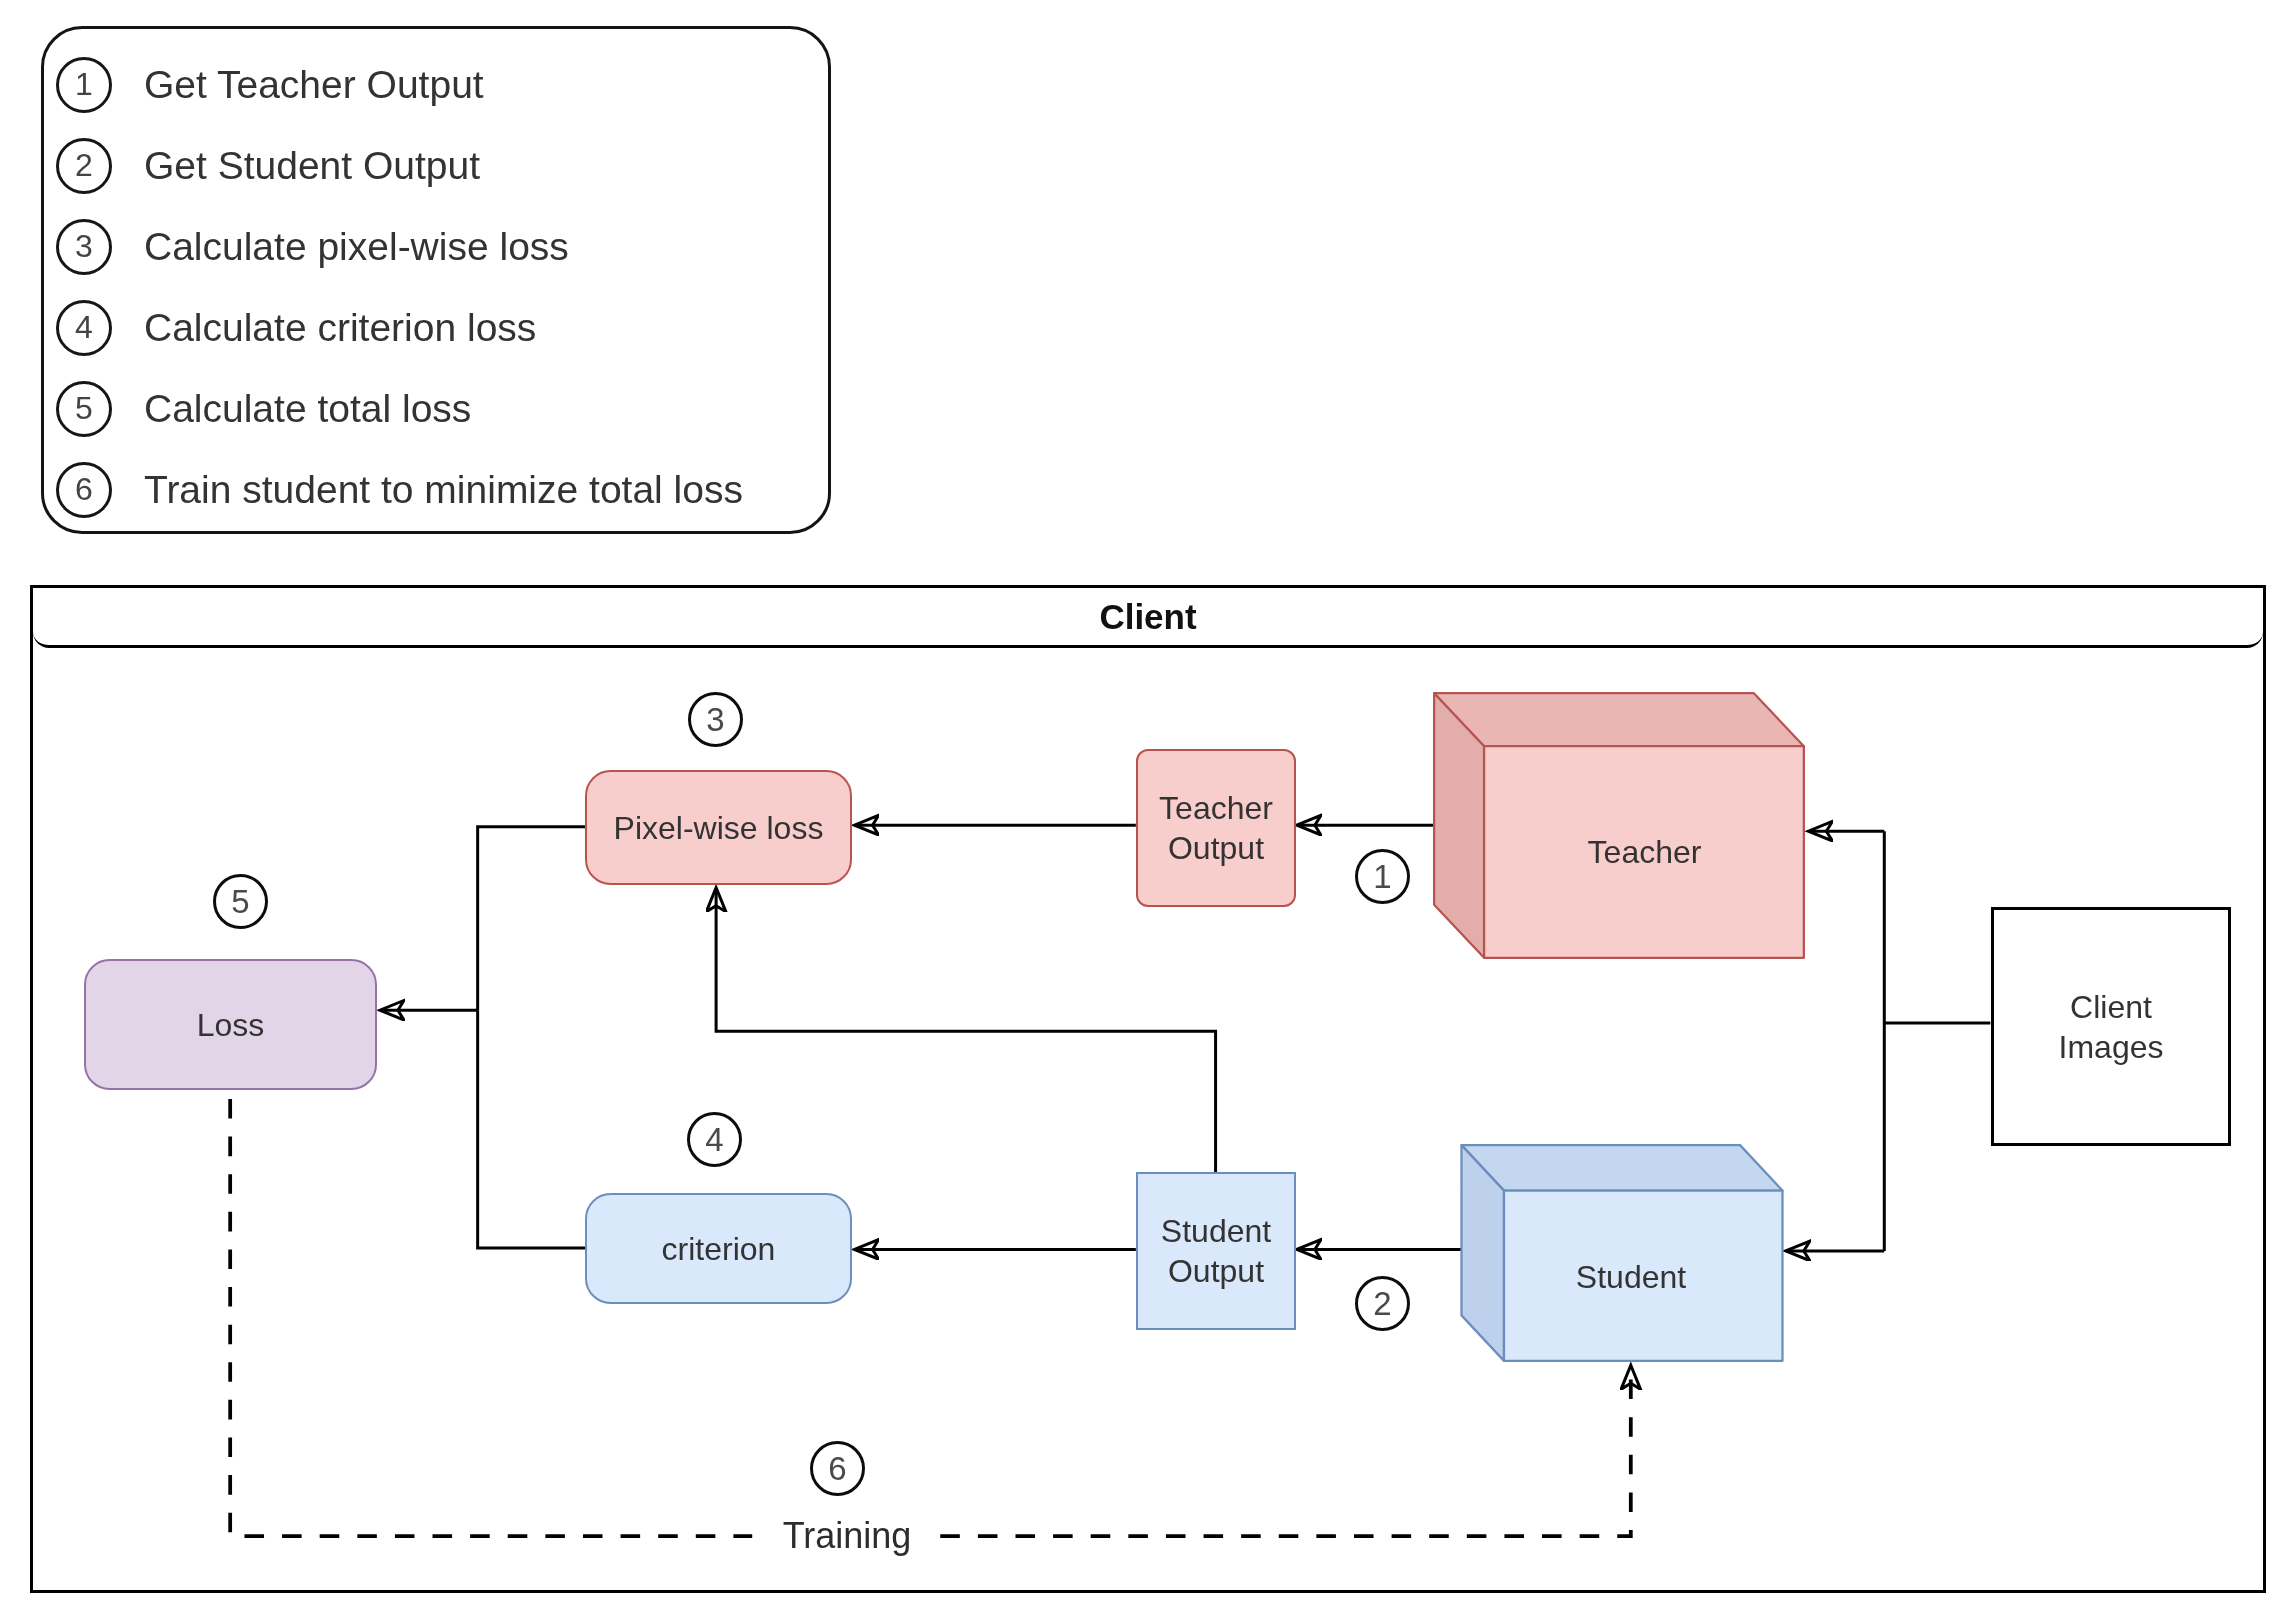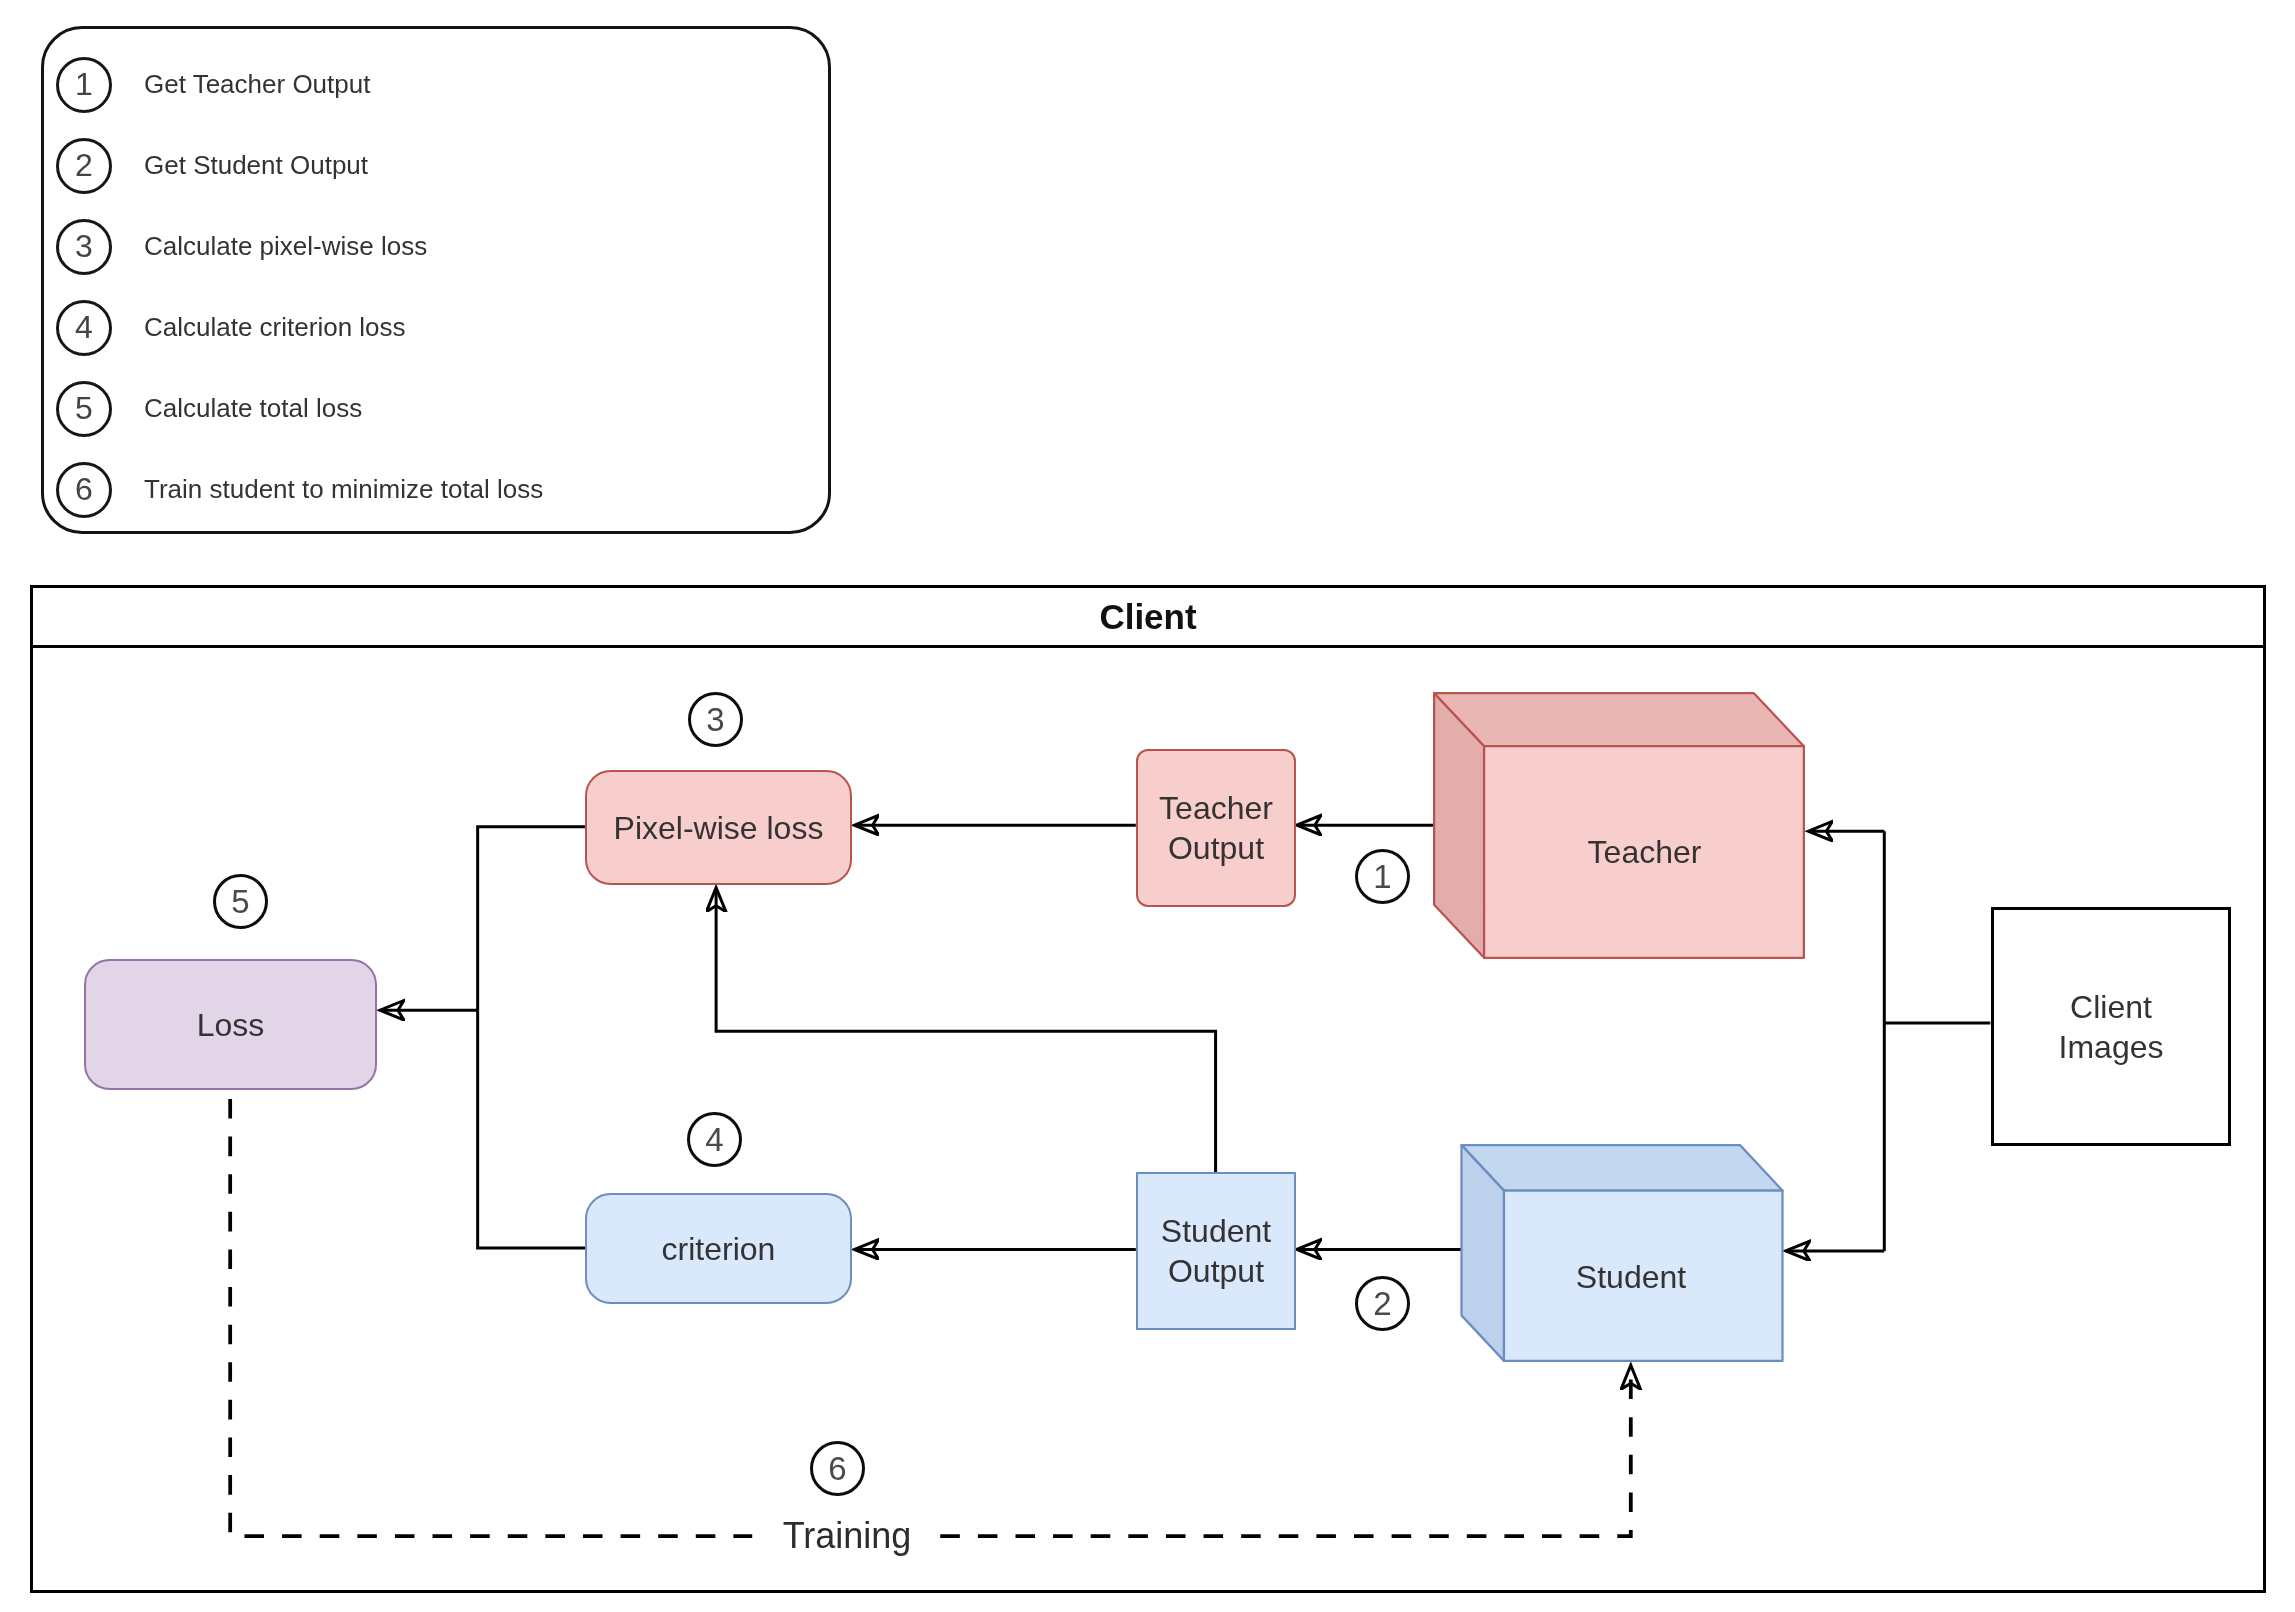--- a/index.html
+++ b/index.html
@@ -13,31 +13,31 @@
     position:absolute;left:41px;top:26px;width:790px;height:508px;
     border:3px solid #141414;border-radius:41px;box-sizing:border-box;
     padding:15px 0 0 12px;background:#fff;
   }
   .legend-row{display:flex;align-items:center;height:81px;}
   .lcircle{
     flex:0 0 auto;width:56px;height:56px;border:3px solid #161616;border-radius:50%;
     display:flex;align-items:center;justify-content:center;
     font-size:32px;color:#444;box-sizing:border-box;background:#fff;
   }
-  .ltext{margin-left:32px;font-size:26px;color:#333;white-space:nowrap;}
+  .ltext{margin-left:32px;font-size:39px;color:#333;white-space:nowrap;}
   
   .client{
     position:absolute;left:30px;top:585px;width:2236px;height:1008px;
     border:3px solid #000;box-sizing:border-box;background:transparent;
   }
   .client-header{
     position:absolute;left:0;top:0;width:100%;height:60px;
     border-bottom:3px solid #000;box-sizing:border-box;
     display:flex;align-items:center;justify-content:center;
-    font-size:35px;font-weight:bold;color:#111;
+    font-size:35px;font-weight:bold;color:#111;border-radius:16px;
   }
   
   #wires{position:absolute;left:0;top:0;width:2295px;height:1612px;z-index:1;}
   #wires path{fill:none;stroke:#010101;stroke-width:4px;}
   #wires path.dashed{stroke-width:5px;stroke-dasharray:26 24;}
   
   .node{
     position:absolute;z-index:2;display:flex;align-items:center;justify-content:center;
     text-align:center;font-size:32px;color:#333;box-sizing:border-box;line-height:1.25;
   }

